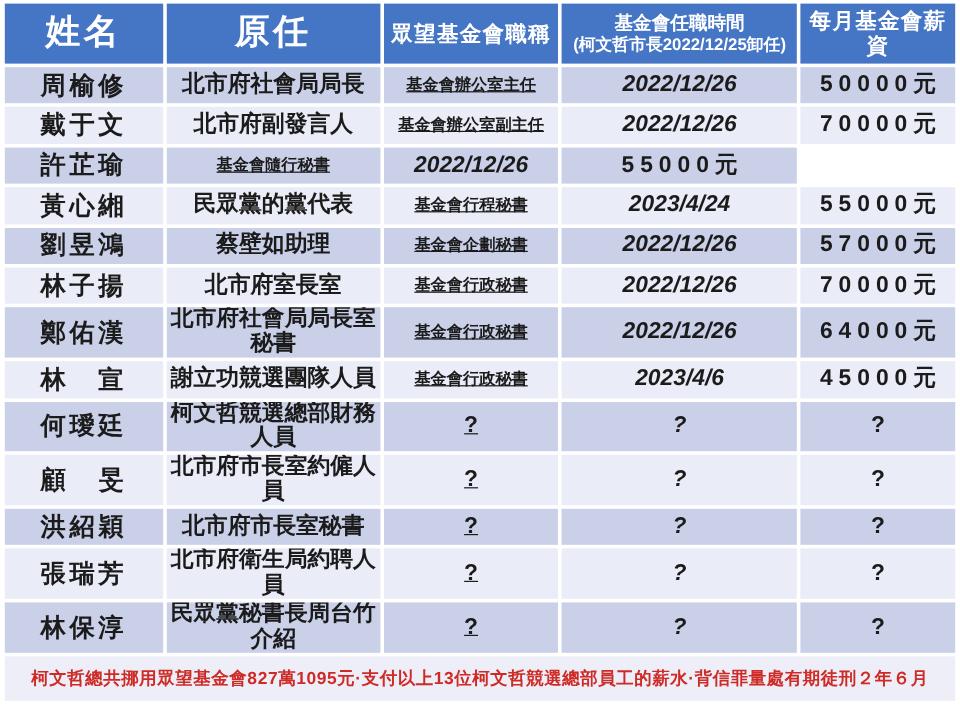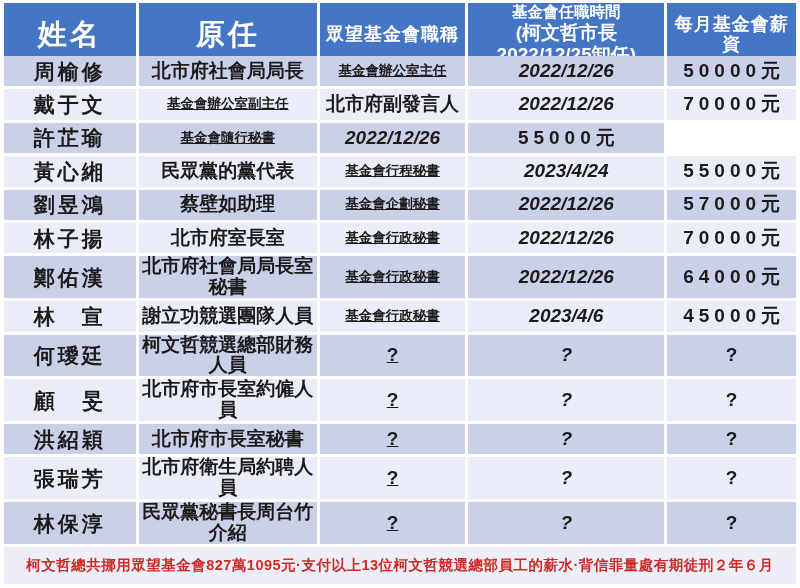--- a/index.html
+++ b/index.html
@@ -16,21 +16,21 @@
   }
   .header-row { height:50px; flex:0 0 50px; }
   .header-cell {
     background:var(--header-bg,#4575C5); color:#ffffff;
     display:flex; flex-direction:column; align-items:center; justify-content:center;
     font-weight:bold; text-align:center; line-height:1.15;
   }
   .h-big { font-size:29px; letter-spacing:3px; }
   .h-mid { font-size:18px; letter-spacing:1px; }
   .h-main { font-size:15.5px; }
-  .h-sub { font-size:19px; font-weight:bold; margin-top:1px; }
+  .h-sub { font-size:14px; font-weight:bold; margin-top:1px; }
   .table-body { display:flex; flex-direction:column; gap:3px; flex:1; }
   .table-body .trow { flex:1; }
   .tcell {
     display:flex; align-items:center; justify-content:center;
     text-align:center; color:#1b1b1b; line-height:1.1; overflow:hidden;
   }
   .band-dark .tcell { background:var(--band-dark,#C9D0E8); }
   .band-light .tcell { background:var(--band-light,#EAECF7); }
   .col-name   { font-size:21px; font-weight:bold; letter-spacing:3px; }
   .col-role   { font-size:19px; font-weight:bold; }
@@ -75,22 +75,22 @@
   <div class="table-body">
       <div class="trow band-dark">
         <div class="tcell col-name">周榆修</div>
         <div class="tcell col-role">北市府社會局局長</div>
         <div class="tcell col-title">基金會辦公室主任</div>
         <div class="tcell col-date">2022/12/26</div>
         <div class="tcell col-salary">50000元</div>
       </div>
       <div class="trow band-light">
         <div class="tcell col-name">戴于文</div>
+        <div class="tcell col-role">北市府副發言人</div>
         <div class="tcell col-title">基金會辦公室副主任</div>
-        <div class="tcell col-role">北市府副發言人</div>
         <div class="tcell col-date">2022/12/26</div>
         <div class="tcell col-salary">70000元</div>
       </div>
       <div class="trow band-dark">
         <div class="tcell col-name">許芷瑜</div>
         <div class="tcell col-title">基金會隨行秘書</div>
         <div class="tcell col-date">2022/12/26</div>
         <div class="tcell col-salary">55000元</div>
       </div>
       <div class="trow band-light">

